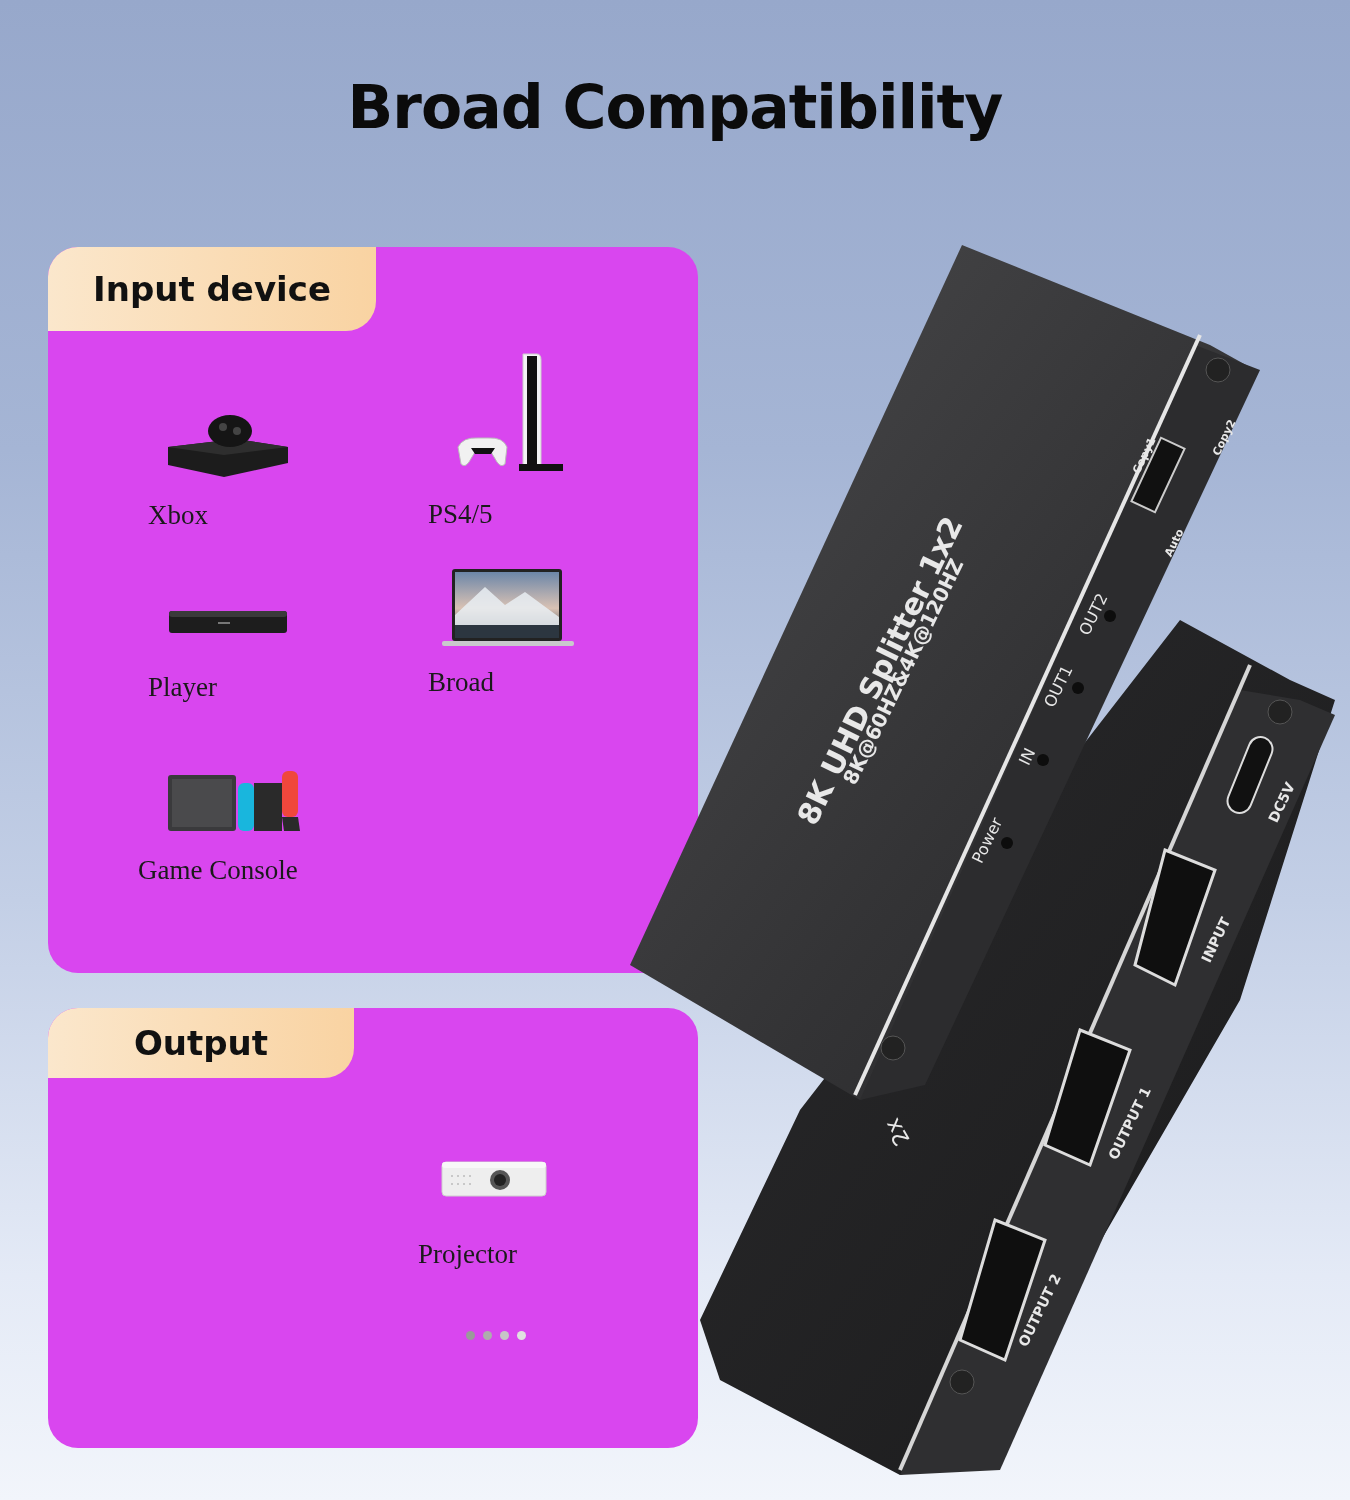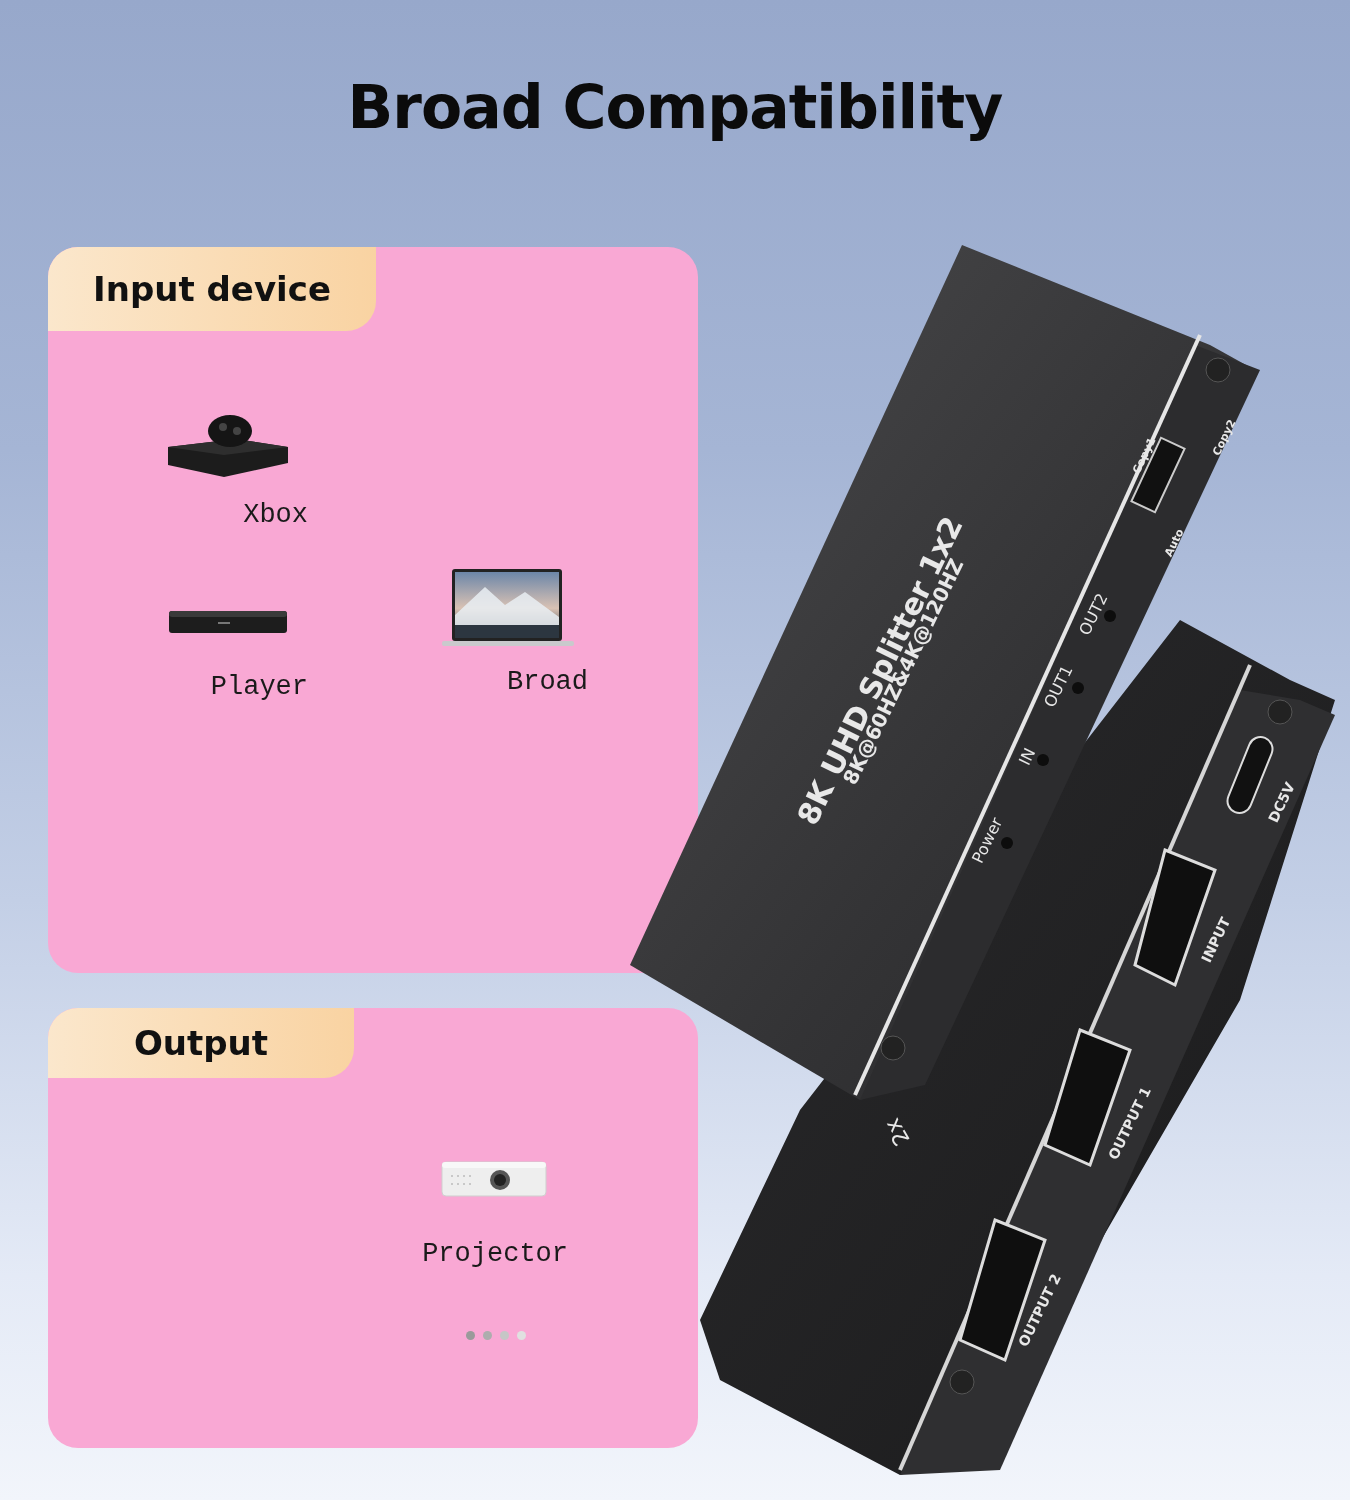--- a/index.html
+++ b/index.html
@@ -8,38 +8,38 @@
     position: relative;
     font-family: "Liberation Sans", "DejaVu Sans", sans-serif;
     background: linear-gradient(180deg, #97a8cb 0%, #a5b5d5 30%, #c3cfe6 60%, #e4eaf6 85%, #f2f5fb 100%);
   }
   .headline {
     position: absolute; left: 0; top: 72px; width: 1350px; text-align: center;
     font-family: "DejaVu Sans", sans-serif; font-weight: bold;
     font-size: 60px; letter-spacing: -1px; color: #0b0b0b;
   }
   .card {
-    position: absolute; left: 48px; background: #f9a8d4;
+    position: absolute; left: 48px; background: #d946ef;
     border-radius: 30px; overflow: hidden;
   }
   .card.input { top: 247px; width: 650px; height: 726px; }
   .card.output { top: 1008px; width: 650px; height: 440px; }
   .tab {
     position: absolute; left: 0; top: 0; height: 84px;
     background: linear-gradient(90deg, #fbe7cc 0%, #f9d3a2 100%);
     border-bottom-right-radius: 30px;
     display: flex; align-items: center; justify-content: center;
     font-family: "DejaVu Sans", sans-serif; font-weight: bold; font-size: 34px; color: #111;
   }
   .card.input .tab { width: 328px; }
   .card.output .tab { width: 306px; height: 70px; }
   .dev { position: absolute; text-align: center; }
   .dev .lbl {
-    position: absolute; left: 0; width: 100%; text-align: right;
-    font-family: Liberation Mono, monospace; font-size: 27px; color: #1a1a1a;
+    position: absolute; left: 0; width: 100%; text-align: left;
+    font-family: Liberation Serif, serif; font-size: 27px; color: #1a1a1a;
   }
   .icon { position: absolute; }
   .dots { position: absolute; display: flex; gap: 8px; }
   .dots span { width: 9px; height: 9px; border-radius: 50%; display: block; }
 
   
   .product { position: absolute; left: 0; top: 0; width: 1350px; height: 1500px; pointer-events: none; }
   .product svg { position: absolute; left: 0; top: 0; }
   .rot-text { position: absolute; color: #e8e8e8; font-family: "DejaVu Sans", sans-serif; white-space: nowrap; transform-origin: left top; }
 </style>
@@ -55,20 +55,30 @@
     <svg class="icon" style="left:18px;top:8px" width="124" height="80" viewBox="0 0 124 80">
       <polygon points="2,42 70,34 122,42 122,58 58,72 2,60" fill="#1c1c1c"></polygon>
       <polygon points="2,42 70,34 122,42 58,50" fill="#2e2e2e"></polygon>
       <ellipse cx="64" cy="26" rx="22" ry="16" fill="#151515"></ellipse>
       <circle cx="57" cy="22" r="4" fill="#444"></circle>
         <circle cx="71" cy="26" r="4" fill="#444"></circle>
     </svg>
     <div class="lbl" style="top:103px">Xbox</div>
   </div>
 
+  <div class="dev" style="left:380px;top:100px;width:160px;height:190px;">
+    <svg class="icon" style="left:25px;top:5px" width="110" height="125" viewBox="0 0 110 125">
+      <path d="M70,2 L84,2 Q88,2 88,8 L88,115 L70,115 Z" fill="#f4f4f6" stroke="#ccc"></path>
+      <rect x="74" y="4" width="10" height="110" fill="#111"></rect>
+      <rect x="66" y="112" width="46" height="7" fill="#111"></rect>
+      <path d="M5,95 Q10,85 25,86 L35,86 Q50,85 54,95 L52,112 Q48,116 44,110 L38,100 L22,100 L16,110 Q12,116 8,112 Z" fill="#f1f1f1" stroke="#bbb"></path>
+      <path d="M18,96 L42,96 L38,102 L22,102 Z" fill="#111"></path>
+    </svg>
+    <div class="lbl" style="top:152px">PS4/5</div>
+  </div>
 
   <div class="dev" style="left:100px;top:330px;width:160px;height:130px;">
     <svg class="icon" style="left:20px;top:30px" width="120" height="30" viewBox="0 0 120 30">
       <rect x="1" y="4" width="118" height="22" rx="3" fill="#1d1d1d"></rect>
       <rect x="1" y="4" width="118" height="6" rx="3" fill="#3a3a3a"></rect>
       <rect x="50" y="15" width="12" height="2" fill="#777"></rect>
     </svg>
     <div class="lbl" style="top:95px">Player</div>
   </div>
 
@@ -83,20 +93,31 @@
       </defs>
       <rect x="12" y="2" width="110" height="72" rx="3" fill="#222"></rect>
       <rect x="15" y="5" width="104" height="66" fill="url(#sky)"></rect>
       <polygon points="15,48 45,20 65,38 85,25 119,50 119,71 15,71" fill="#e9eef3" opacity="0.85"></polygon>
       <rect x="15" y="58" width="104" height="13" fill="#2c3640"></rect>
       <rect x="2" y="74" width="132" height="5" rx="2" fill="#c9c9cc"></rect>
     </svg>
     <div class="lbl" style="top:100px">Broad</div>
   </div>
 
+  <div class="dev" style="left:90px;top:510px;width:190px;height:140px;">
+    <svg class="icon" style="left:28px;top:12px" width="136" height="64" viewBox="0 0 136 64">
+      <rect x="2" y="6" width="68" height="56" rx="3" fill="#3a3a3c"></rect>
+      <rect x="6" y="10" width="60" height="48" fill="#4a4a4c"></rect>
+      <rect x="72" y="14" width="16" height="48" rx="6" fill="#19b6dd"></rect>
+      <rect x="88" y="14" width="28" height="48" fill="#2a2a2a"></rect>
+      <rect x="116" y="2" width="16" height="46" rx="6" fill="#f0473c"></rect>
+      <path d="M116,48 L132,48 L134,62 L118,62 Z" fill="#2a2a2a"></path>
+    </svg>
+    <div class="lbl" style="top:98px">Game Console</div>
+  </div>
 
 </div>
 
 <div class="card output">
   <div class="tab">Output</div>
 
 
   <div class="dev" style="left:370px;top:140px;width:150px;height:120px;">
     <svg class="icon" style="left:20px;top:8px" width="112" height="46" viewBox="0 0 112 46">
       <rect x="4" y="6" width="104" height="34" rx="4" fill="#eeeeee" stroke="#cfcfcf"></rect>

